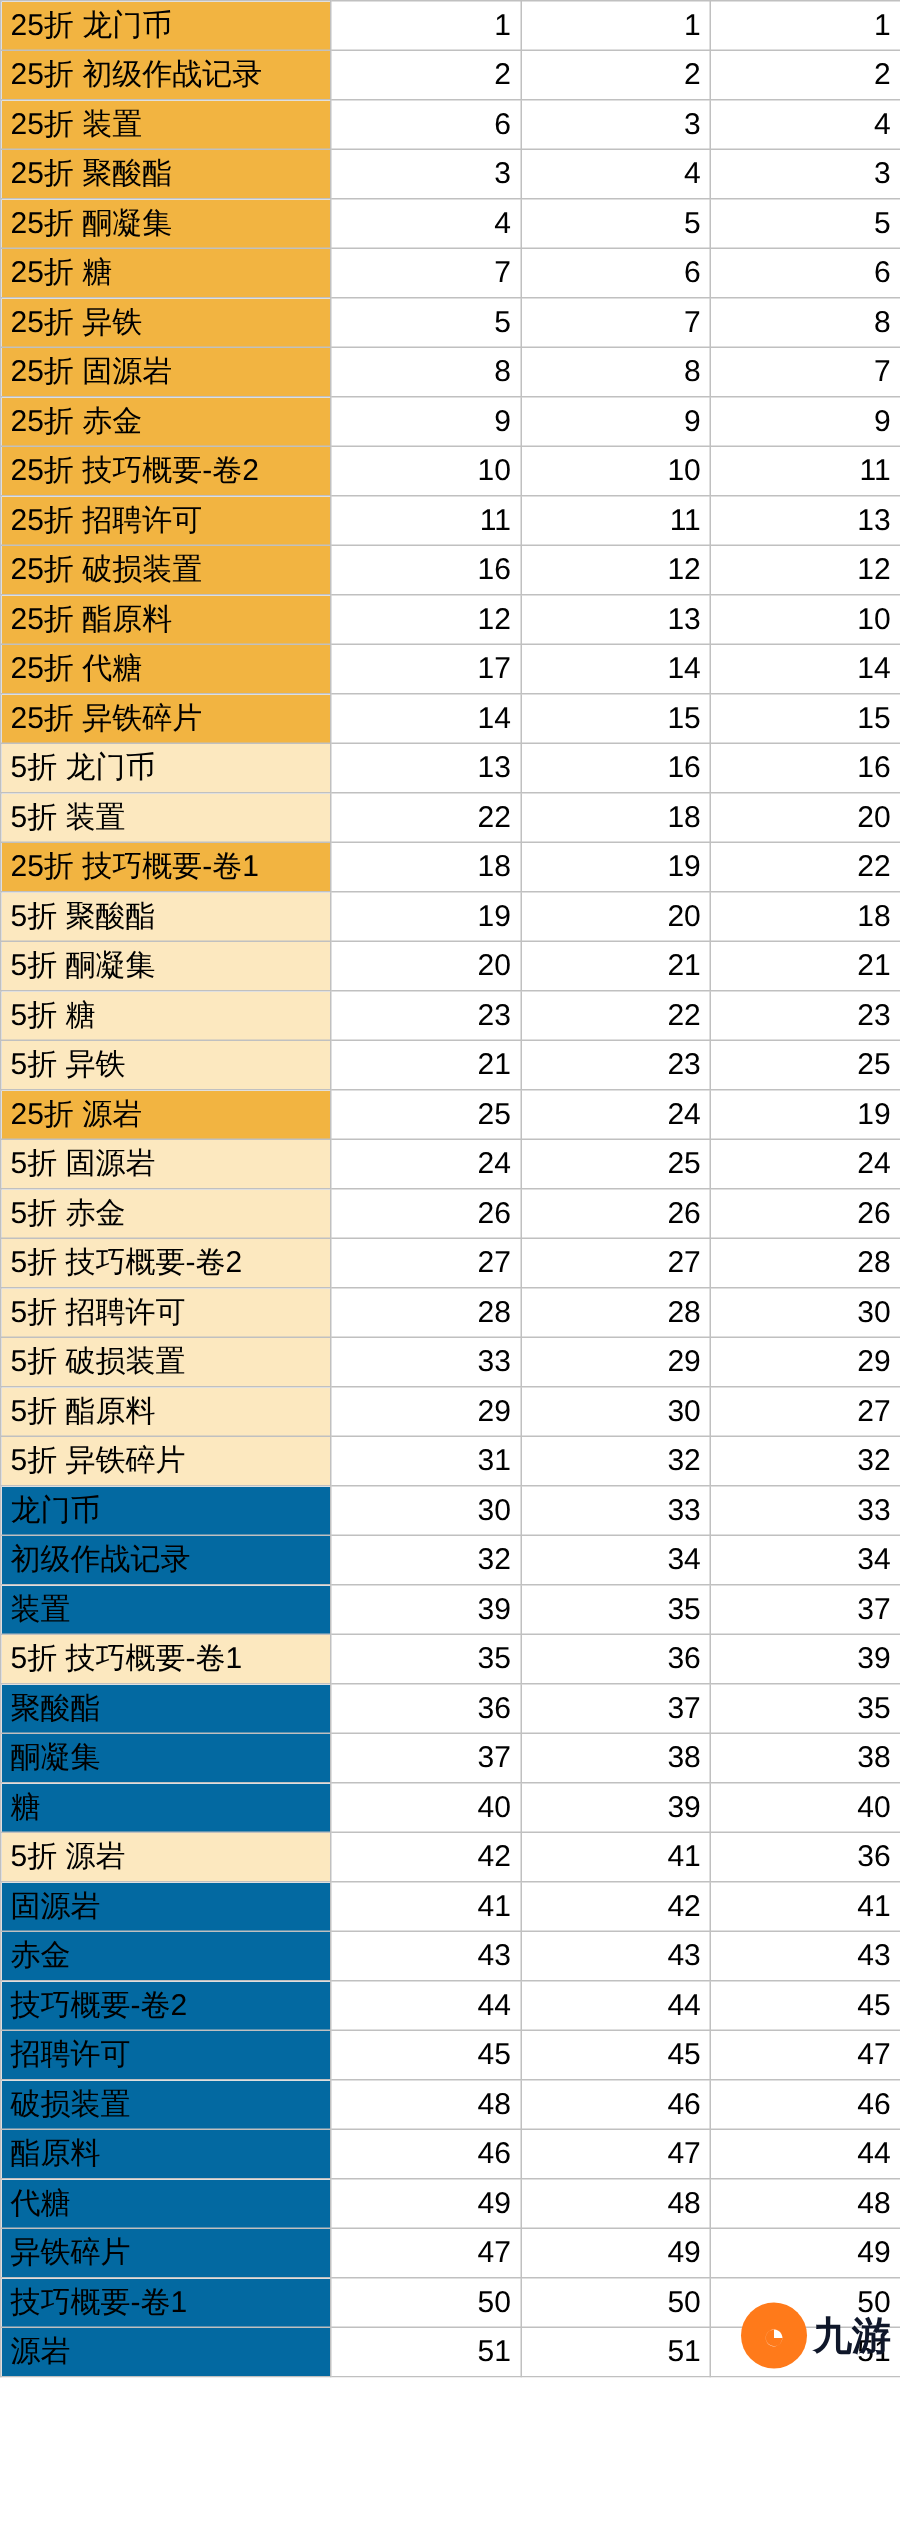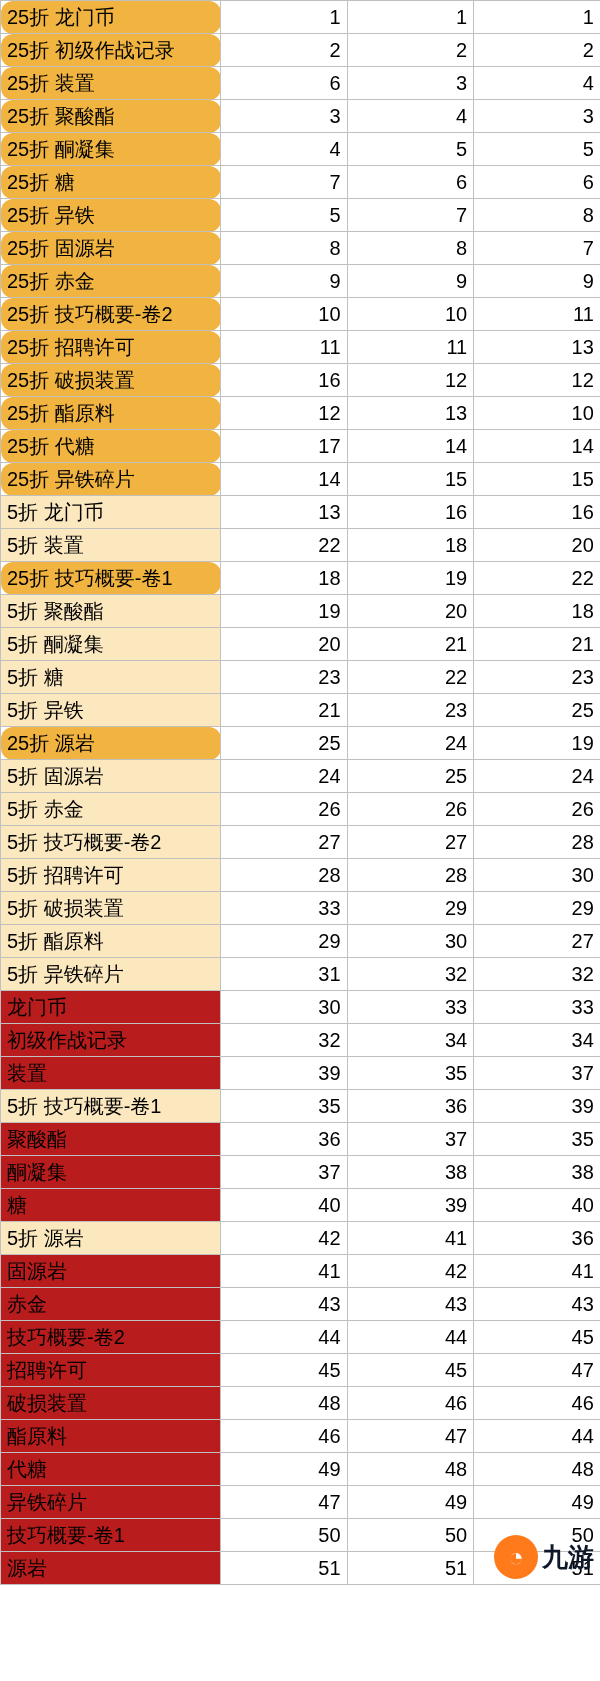--- a/index.html
+++ b/index.html
@@ -19,23 +19,23 @@
     font-size: 20px;
     height: 32px;
     line-height: 32px;
     padding: 0 6px;
     white-space: nowrap;
     overflow: hidden;
     color: #000;
   }
   td.label { text-align: left; width: 220px; }
   td.num { text-align: right; width: 126.6px; }
-  .tier-0 { background: #f2b441; border-radius: 12px; }   
+  .tier-0 { background: #f2b441; }   
   .tier-1 { background: #fce8bf; }   
-  .tier-2 { background: #b91c1c; }   
+  .tier-2 { background: #0369a1; }   
 
   .watermark {
     position: absolute;
     right: 6px;
     bottom: 6px;
     display: flex;
     align-items: center;
     gap: 4px;
   }
   .wm-icon {

